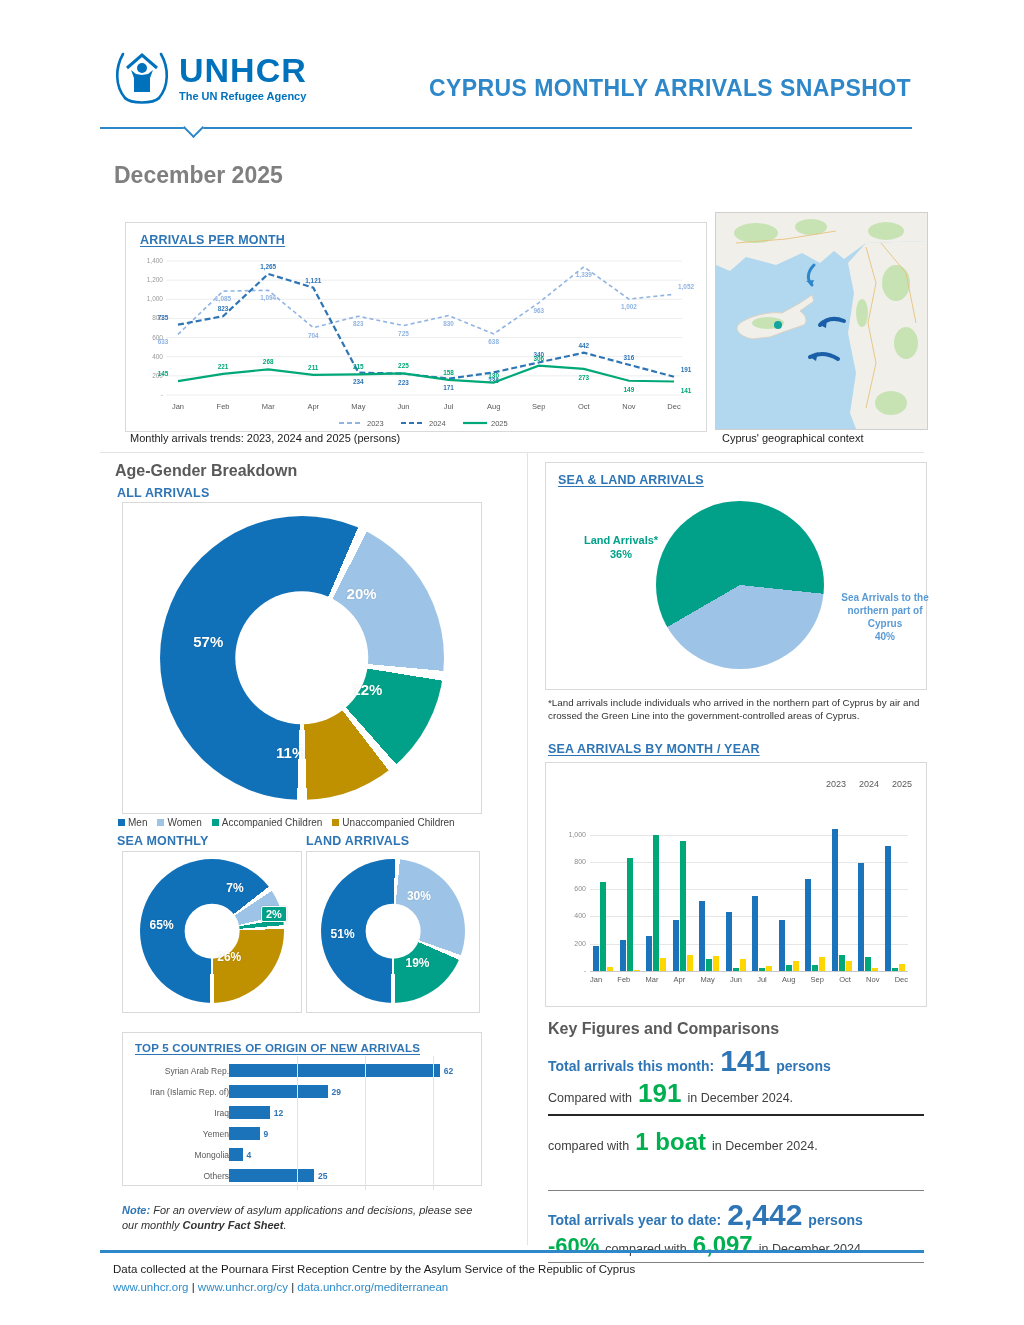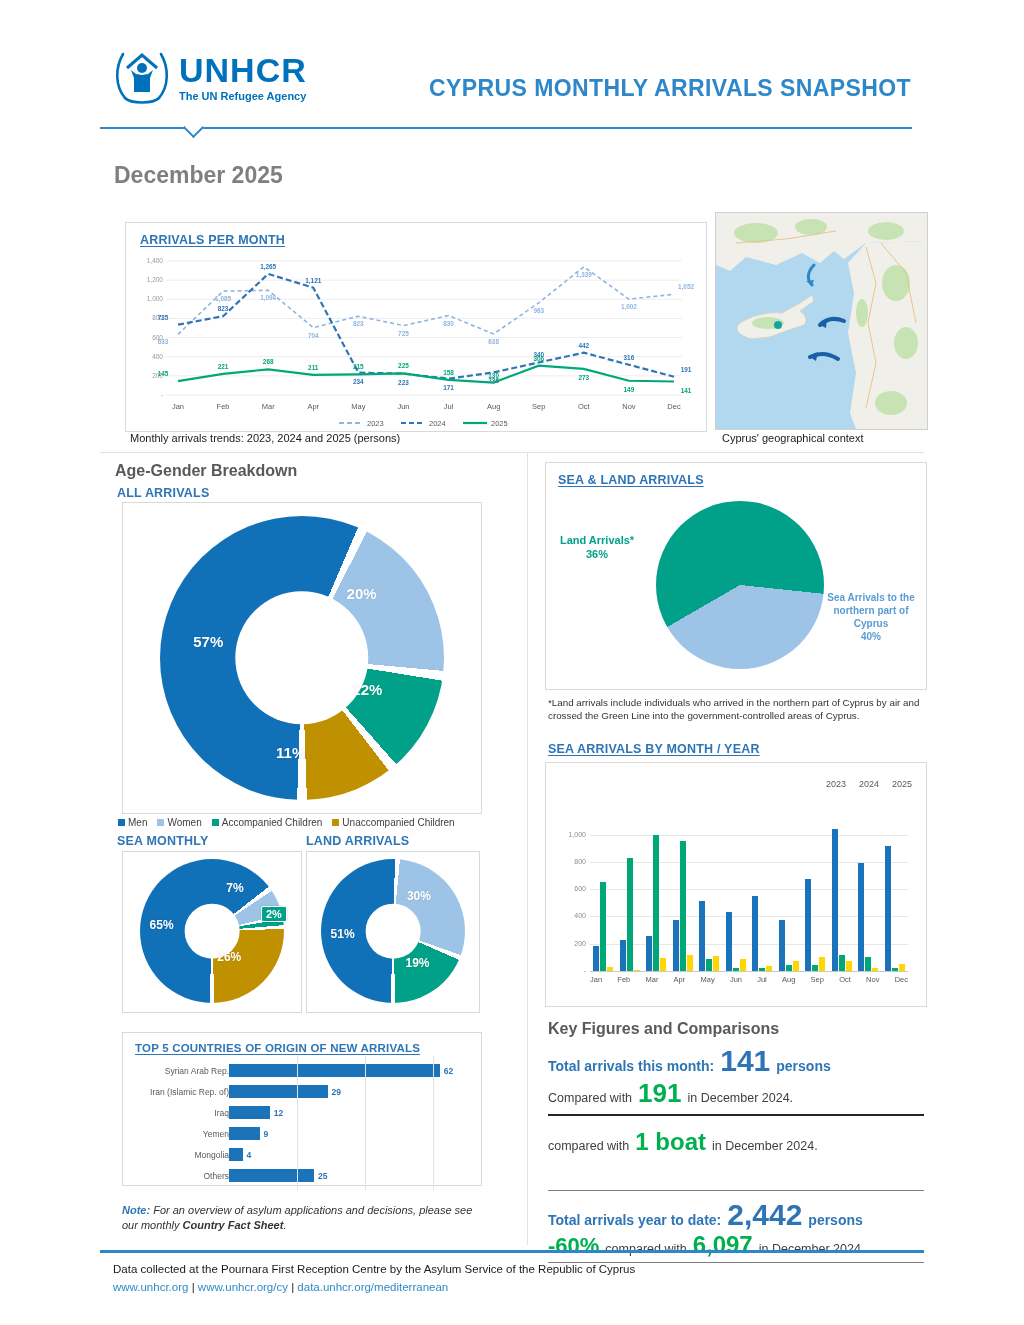--- a/index.html
+++ b/index.html
@@ -299,25 +299,25 @@
       </div>
   </div>
 
   <div class="abs note-text" style="left:122px;top:1203px;width:362px;">
     <span style="color:#2e75b6;font-weight:bold;">Note:</span><span> For an overview of asylum applications and decisions, please see our monthly </span><span style="font-weight:bold;">Country Fact Sheet</span><span>.</span>
   </div>
 
   <div class="box" style="left:545px;top:462px;width:380px;height:226px;">
     <div class="box-title" style="margin:10px 0 0 12px;">SEA &amp; LAND ARRIVALS</div>
     <div id="pie-sea-land" style="position: absolute; left: 110px; top: 38px; width: 168px; height: 168px; border-radius: 50%; background: conic-gradient(from 240deg, rgb(0, 161, 136) 0deg, rgb(0, 161, 136) 60%, rgb(157, 195, 230) 60%, rgb(157, 195, 230) 100%);"></div>
-    <div style="position:absolute;left:6px;top:70px;width:90px;text-align:center;color:#00a188;font-weight:bold;font-size:11px;line-height:1.3;">
+    <div style="position:absolute;left:30px;top:70px;width:90px;text-align:center;color:#00a188;font-weight:bold;font-size:11px;line-height:1.3;">
       <div>Land Arrivals*</div>
       <div>36%</div>
     </div>
-    <div style="position:absolute;left:279px;top:128px;width:92px;text-align:center;color:#5b9bd5;font-weight:bold;font-size:10px;line-height:1.3;">
+    <div style="position:absolute;left:293px;top:128px;width:92px;text-align:center;color:#5b9bd5;font-weight:bold;font-size:10px;line-height:1.3;">
       <div>Sea Arrivals to the northern part of Cyprus</div>
       <div>40%</div>
     </div>
   </div>
   <div class="abs" style="left:548px;top:696px;width:374px;font-size:9.8px;color:#333;line-height:1.35;">*Land arrivals include individuals who arrived in the northern part of Cyprus by air and crossed the Green Line into the government-controlled areas of Cyprus.</div>
 
   <div class="abs box-title" style="left:548px;top:742px;">SEA ARRIVALS BY MONTH / YEAR</div>
   <div class="box" style="left:545px;top:762px;width:380px;height:243px;">
     <div id="bar-legend" style="position:absolute;right:14px;top:16px;display:flex;gap:10px;font-size:9px;color:#595959;align-items:center;">
         <span style="display: inline-flex; align-items: center;">

